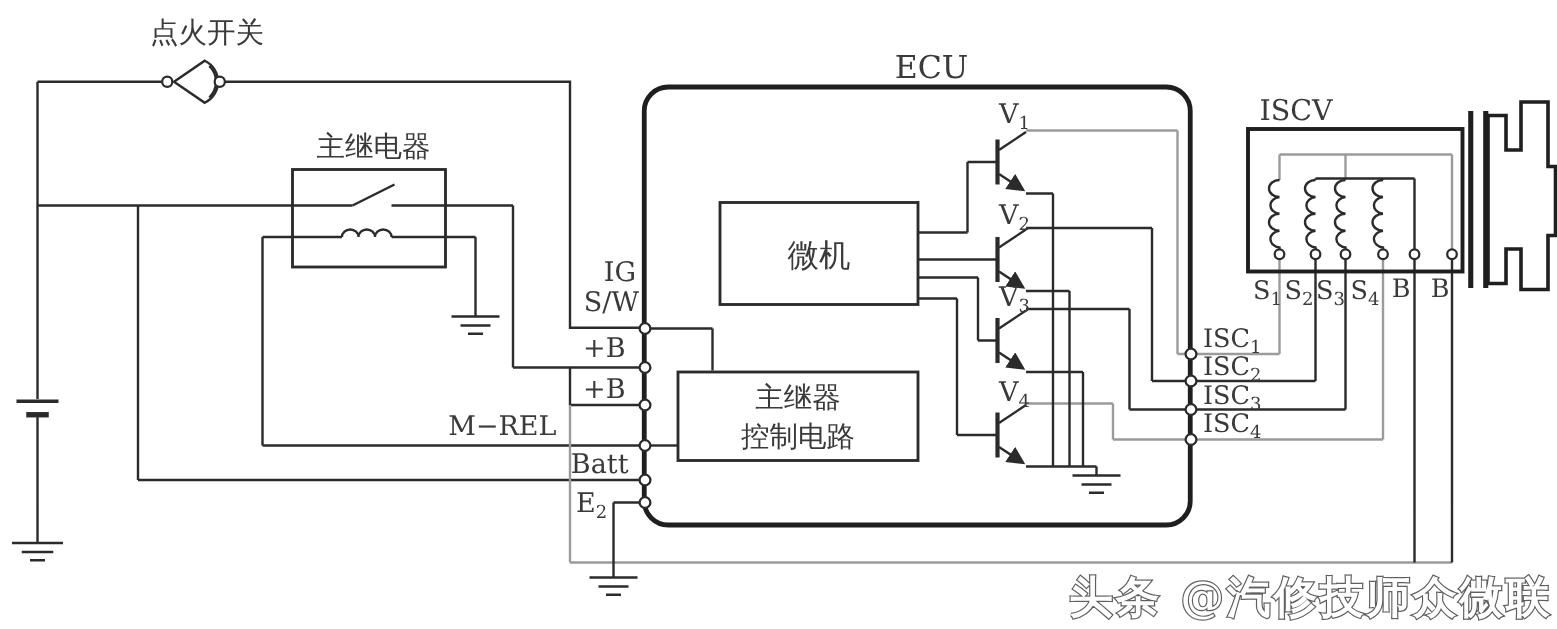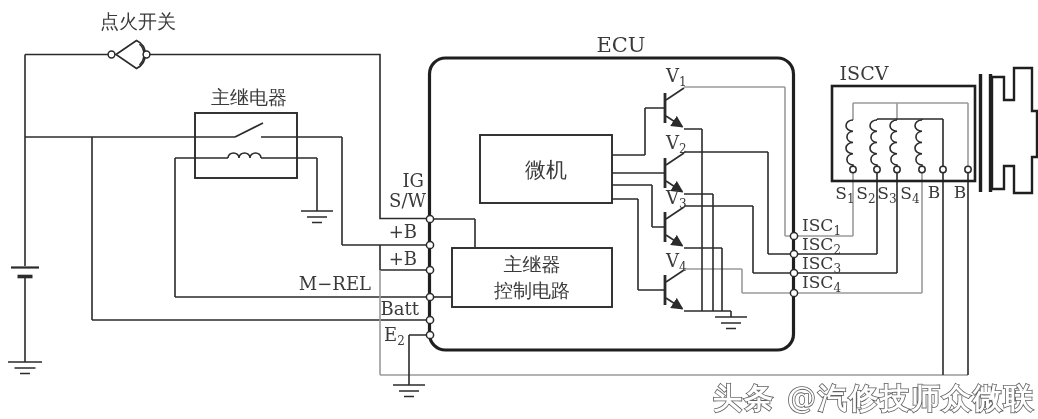--- a/index.html
+++ b/index.html
@@ -1,21 +1,21 @@
 <!DOCTYPE html>
 <html style="--background: #ffffff; --wire: #2b2b2b; --wire-gray: #9b9b9b; --border: #1f1f1f; --label: #3a3a3a; --watermark-fill: #ffffff; --watermark-outline: #5f5f5f;"><head>
 <meta charset="utf-8">
 <style>
   :root{
     --background:#ffffff; --wire:#2b2b2b; --wire-gray:#9b9b9b;
     --border:#1f1f1f; --label:#3a3a3a;
     --watermark-fill:#ffffff; --watermark-outline:#5f5f5f;
   }
   html,body{margin:0;padding:0;background:var(--background);}
-  .canvas{position:relative;width:1038px;height:419px;background:var(--background);overflow:hidden;}
+  .canvas{position:relative;width:1038px;height:419px;background:var(--background);overflow:hidden;border-radius:20px;}
   svg{display:block;}
   .w{stroke:var(--wire);stroke-width:1.6;fill:none;}
   .wg{stroke:var(--wire-gray);stroke-width:1.6;fill:none;}
   .box{stroke:var(--wire);stroke-width:1.9;fill:none;}
   .ecu{stroke:var(--border);stroke-width:3.2;fill:none;}
   .iscv{stroke:var(--border);stroke-width:2.6;fill:none;}
   .valve{stroke:var(--border);stroke-width:2.4;fill:none;}
   .bar{stroke:var(--border);stroke-width:3.4;fill:none;}
   .tbar{stroke:var(--wire);stroke-width:2.8;fill:none;}
   .node{fill:#ffffff;stroke:var(--wire);stroke-width:1.5;}

